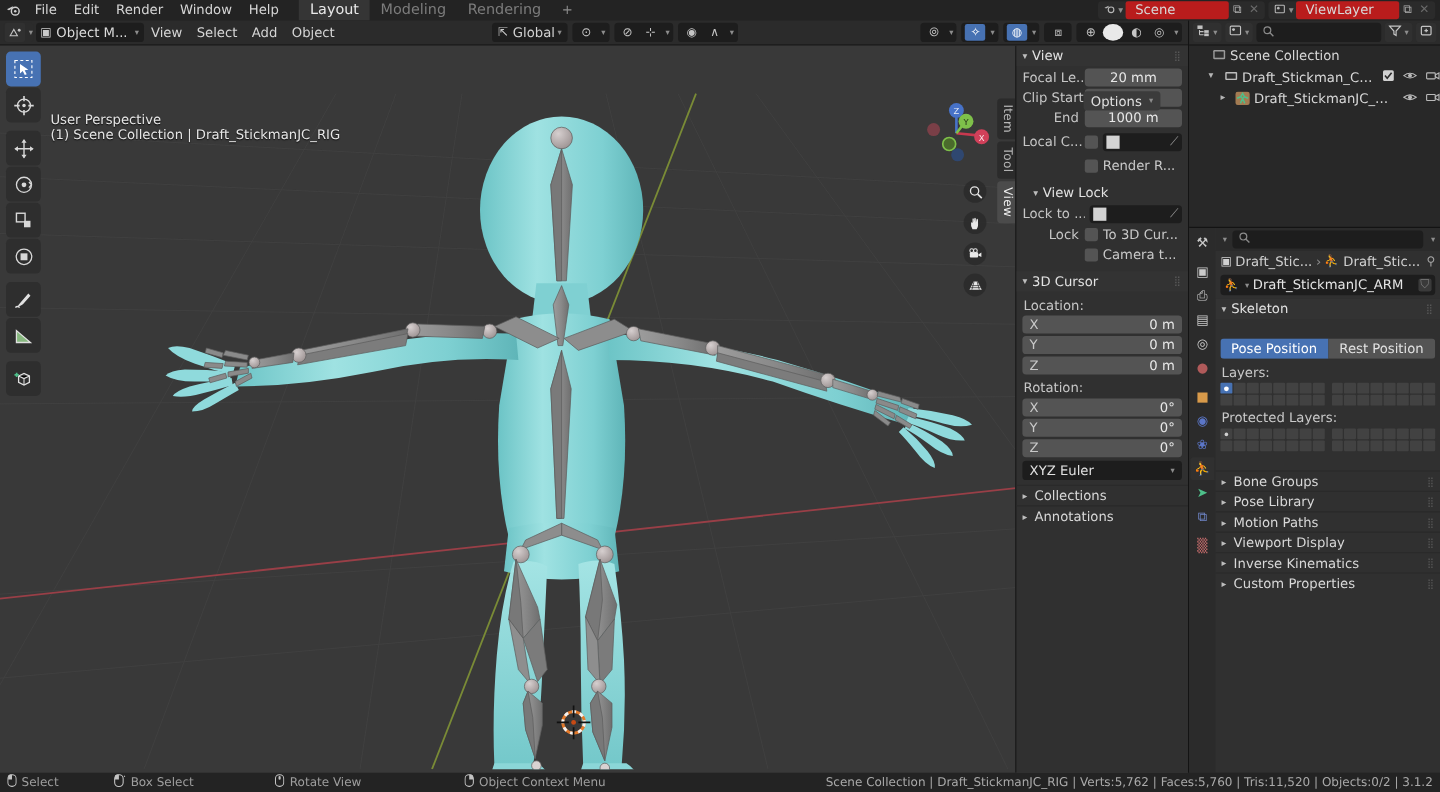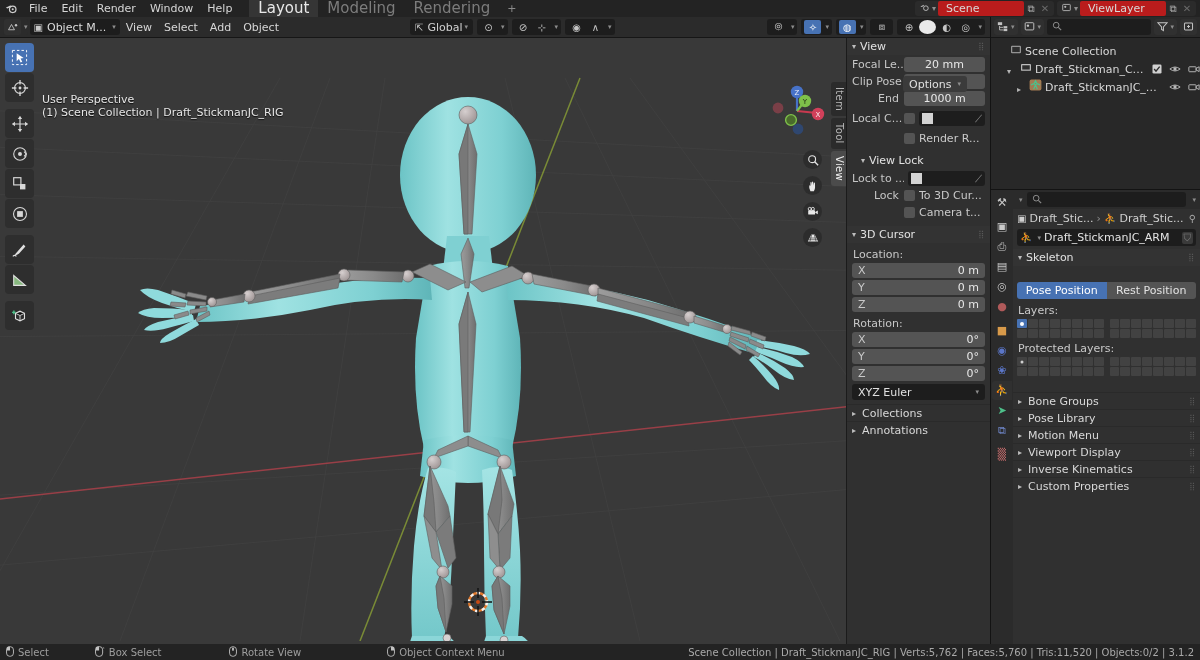--- a/index.html
+++ b/index.html
@@ -11,21 +11,21 @@
     color:#d2d2d2;
     -webkit-font-smoothing:antialiased;
   }
   .app { position:relative; width:1200px; height:660px; display:flex; flex-direction:column; }
 
   
   .topbar { height:17px; background:#232323; display:flex; align-items:center; position:relative; flex:0 0 auto; }
   .blender-logo { width:22px; display:flex; justify-content:center; align-items:center; color:#c8c8c8; font-size:12px; }
   .menu-item { padding:0 7px; height:17px; line-height:17px; color:#d6d6d6; font-size:11px; cursor:default; }
   .wsp-tabs { display:flex; align-items:center; margin-left:10px; height:17px; }
-  .wsp { padding:0 9px; height:17px; line-height:17px; font-size:15px; color:#7c7c7c;text-align:center; }
+  .wsp { padding:0 9px; height:17px; line-height:17px; font-size:12px; color:#7c7c7c;text-align:center; }
   .wsp.active { background:#353535; color:#e8e8e8; }
   .wsp-plus { padding:0 8px; color:#8b8b8b; }
   .topbar-right { position:absolute; right:4px; top:1px; display:flex; align-items:center; gap:3px; }
   .pill { display:flex; align-items:center; background:#2b2b2b; border-radius:3px; height:15px; padding:0 2px; }
   .pill .ic { width:15px; text-align:center; color:#b6b6b6; font-size:10px; }
   .pill .cv { color:#8e8e8e; font-size:8px; padding-right:2px;}
   .pill .txt { background:#b91c1c; height:15px; line-height:15px; padding:0 8px; color:#d8d8d8; font-size:11px; min-width:86px; border-radius:2px;}
   .pill .btn2 { width:14px; text-align:center; color:#b0b0b0; font-size:10px; }
   .pill .btn2.dim { color:#6a6a6a; }
 
@@ -100,21 +100,21 @@
   .dropdown .caret { margin-left:auto;}
   .closed-pnl { display:flex; align-items:center; height:17px; padding:0 5px; color:#d8d8d8; font-size:11px; border-top:1px solid #2a2a2a;}
   .closed-pnl .tri { font-size:8px; margin-right:6px; color:#bdbdbd;}
 
   
   .outliner { height:172px; background:#282828; display:flex; flex-direction:column; }
   .ol-header { height:21px; background:#2b2b2b; display:flex; align-items:center; padding:0 3px; gap:3px; border-bottom:1px solid #161616;}
   .ol-ed { display:flex; align-items:center; background:#303030; border-radius:3px; height:16px; padding:0 3px; color:#c3c3c3; font-size:10px;}
   .ol-search { flex:1; background:#1d1d1d; border-radius:3px; height:16px; display:flex; align-items:center; padding:0 5px; color:#8b8b8b; font-size:10px; gap:4px;}
   .ol-body { flex:1; padding:2px 0; overflow:hidden;}
-  .ol-row { display:flex; align-items:flex-end; height:18px; padding:0 0 0 6px; font-size:11px; color:#d8d8d8; white-space:nowrap;}
+  .ol-row { display:flex; align-items:flex-start; height:18px; padding:0 0 0 6px; font-size:11px; color:#d8d8d8; white-space:nowrap;}
   .ol-row .tri { width:11px; color:#b5b5b5; font-size:8px; flex:0 0 auto;}
   .ol-row .icn { width:15px; text-align:center; flex:0 0 auto;}
   .ol-row .nm { padding-left:2px; overflow:hidden; text-overflow:ellipsis;}
   .ol-row .right { margin-left:auto; display:flex; align-items:center; gap:7px; padding-left:6px;}
   .ol-row .right span { color:#b9b9b9; font-size:10px;}
   .ind { display:inline-block; flex:0 0 auto;}
 
   
   .props { flex:1 1 auto; display:flex; min-height:0; background:#303030; border-top:1px solid #131313;}
   .prop-tabs { width:22px; background:#2b2b2b; display:flex; flex-direction:column; align-items:center; padding-top:3px; gap:1px; flex:0 0 auto;}
@@ -572,21 +572,21 @@
             <span class="tri">▾</span>
             <span>View</span>
             <span class="grip">⣿</span>
           </div>
           <div class="pnl-body">
             <div class="row">
               <div class="lab">Focal Le...</div>
               <div class="field">20 mm</div>
             </div>
             <div class="row">
-              <div class="lab">Clip Pose</div>
+              <div class="lab">Clip Start</div>
               <div class="field">0.01 m</div>
             </div>
             <div class="row">
               <div class="lab">End</div>
               <div class="field">1000 m</div>
             </div>
             <div class="row" style="margin-top:5px;">
               <div class="lab">Local C...</div>
               <div class="cbox"></div>
               <div class="picker">
@@ -978,21 +978,21 @@
                 <span>Bone Groups</span>
                 <span class="grip" style="margin-left:auto;color:#555;font-size:8px;">⣿</span>
               </div>
               <div class="closed-pnl">
                 <span class="tri">▸</span>
                 <span>Pose Library</span>
                 <span class="grip" style="margin-left:auto;color:#555;font-size:8px;">⣿</span>
               </div>
               <div class="closed-pnl">
                 <span class="tri">▸</span>
-                <span>Motion Menu</span>
+                <span>Motion Paths</span>
                 <span class="grip" style="margin-left:auto;color:#555;font-size:8px;">⣿</span>
               </div>
               <div class="closed-pnl">
                 <span class="tri">▸</span>
                 <span>Viewport Display</span>
                 <span class="grip" style="margin-left:auto;color:#555;font-size:8px;">⣿</span>
               </div>
               <div class="closed-pnl">
                 <span class="tri">▸</span>
                 <span>Inverse Kinematics</span>

